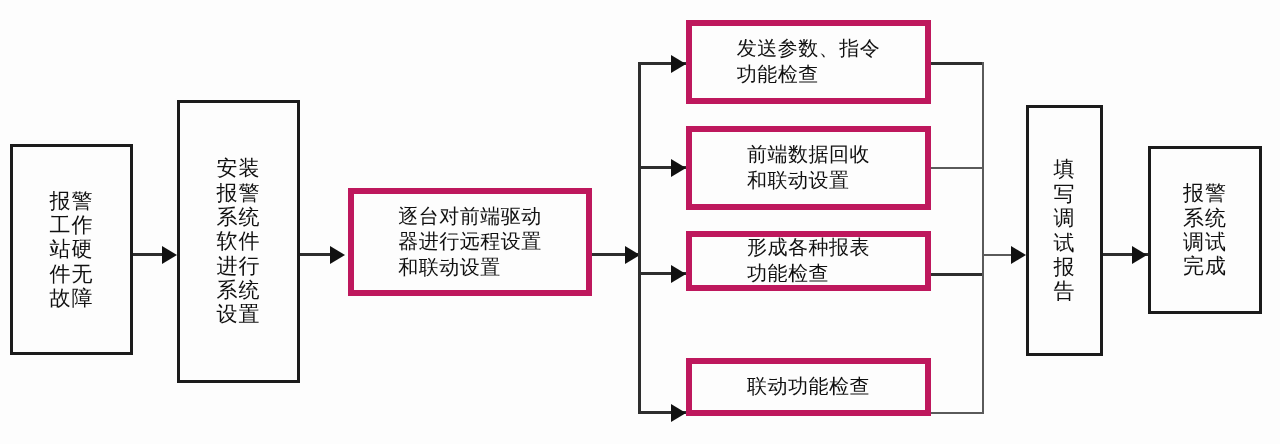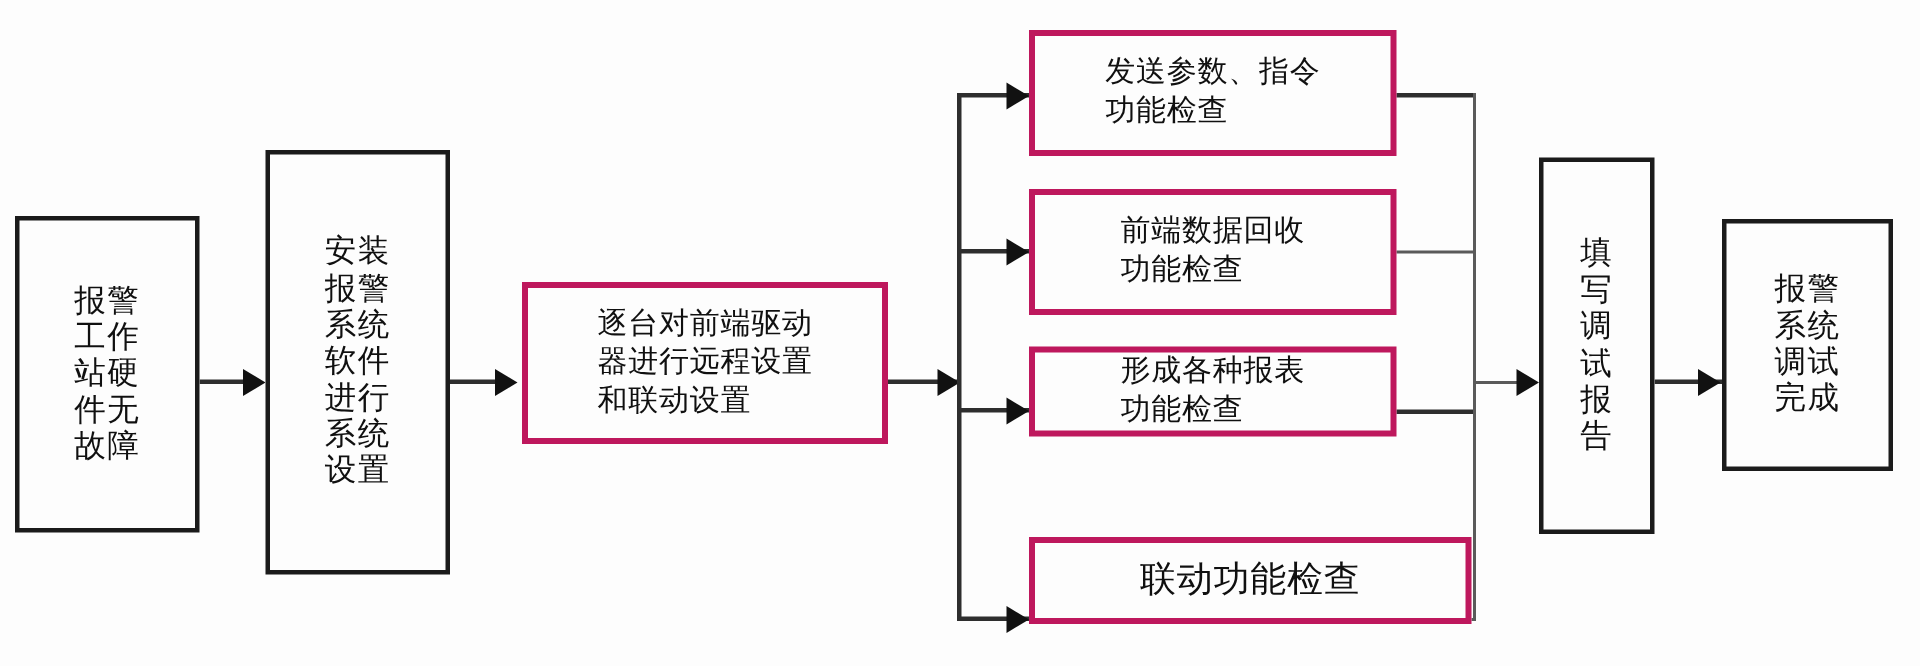--- a/index.html
+++ b/index.html
@@ -15,21 +15,21 @@
     position: relative;
     width: 1280px;
     height: 444px;
     background: #fdfdfd;
     overflow: hidden;
   }
   .node {
     position: absolute;
     box-sizing: border-box;
     background: #fdfdfd;
-    border: 4px solid #be185d;
+    border: 6px solid #be185d;
     display: flex;
     align-items: center;
     justify-content: center;
     color: #101010;
     line-height: 1.28;
     letter-spacing: 0.5px;
     text-align: center;
     white-space: pre-line;
   }
   .node.heavy {
@@ -133,29 +133,29 @@
 和联动设置</span>
   </div>
 
   <div class="node wide" style="left:686px; top:20px; width:245px; height:84px; font-size:20px;">
     <span class="label">发送参数、指令
 功能检查</span>
   </div>
 
   <div class="node wide" style="left:686px; top:126px; width:245px; height:84px; font-size:20px;">
     <span class="label">前端数据回收
-功能检查</span>
+和联动设置</span>
   </div>
 
   <div class="node wide" style="left:686px; top:231px; width:245px; height:60px; font-size:20px;">
     <span class="label">形成各种报表
 功能检查</span>
   </div>
 
-  <div class="node wide" style="left:686px; top:358px; width:295px; height:58px; font-size:24px;">
+  <div class="node wide" style="left:686px; top:358px; width:245px; height:58px; font-size:20px;">
     <span class="label">联动功能检查</span>
   </div>
 
   <div class="node heavy vertical" style="left:1026px; top:105px; width:77px; height:251px; font-size:21px;">
     <span class="label">填
 写
 调
 试
 报
 告</span>

